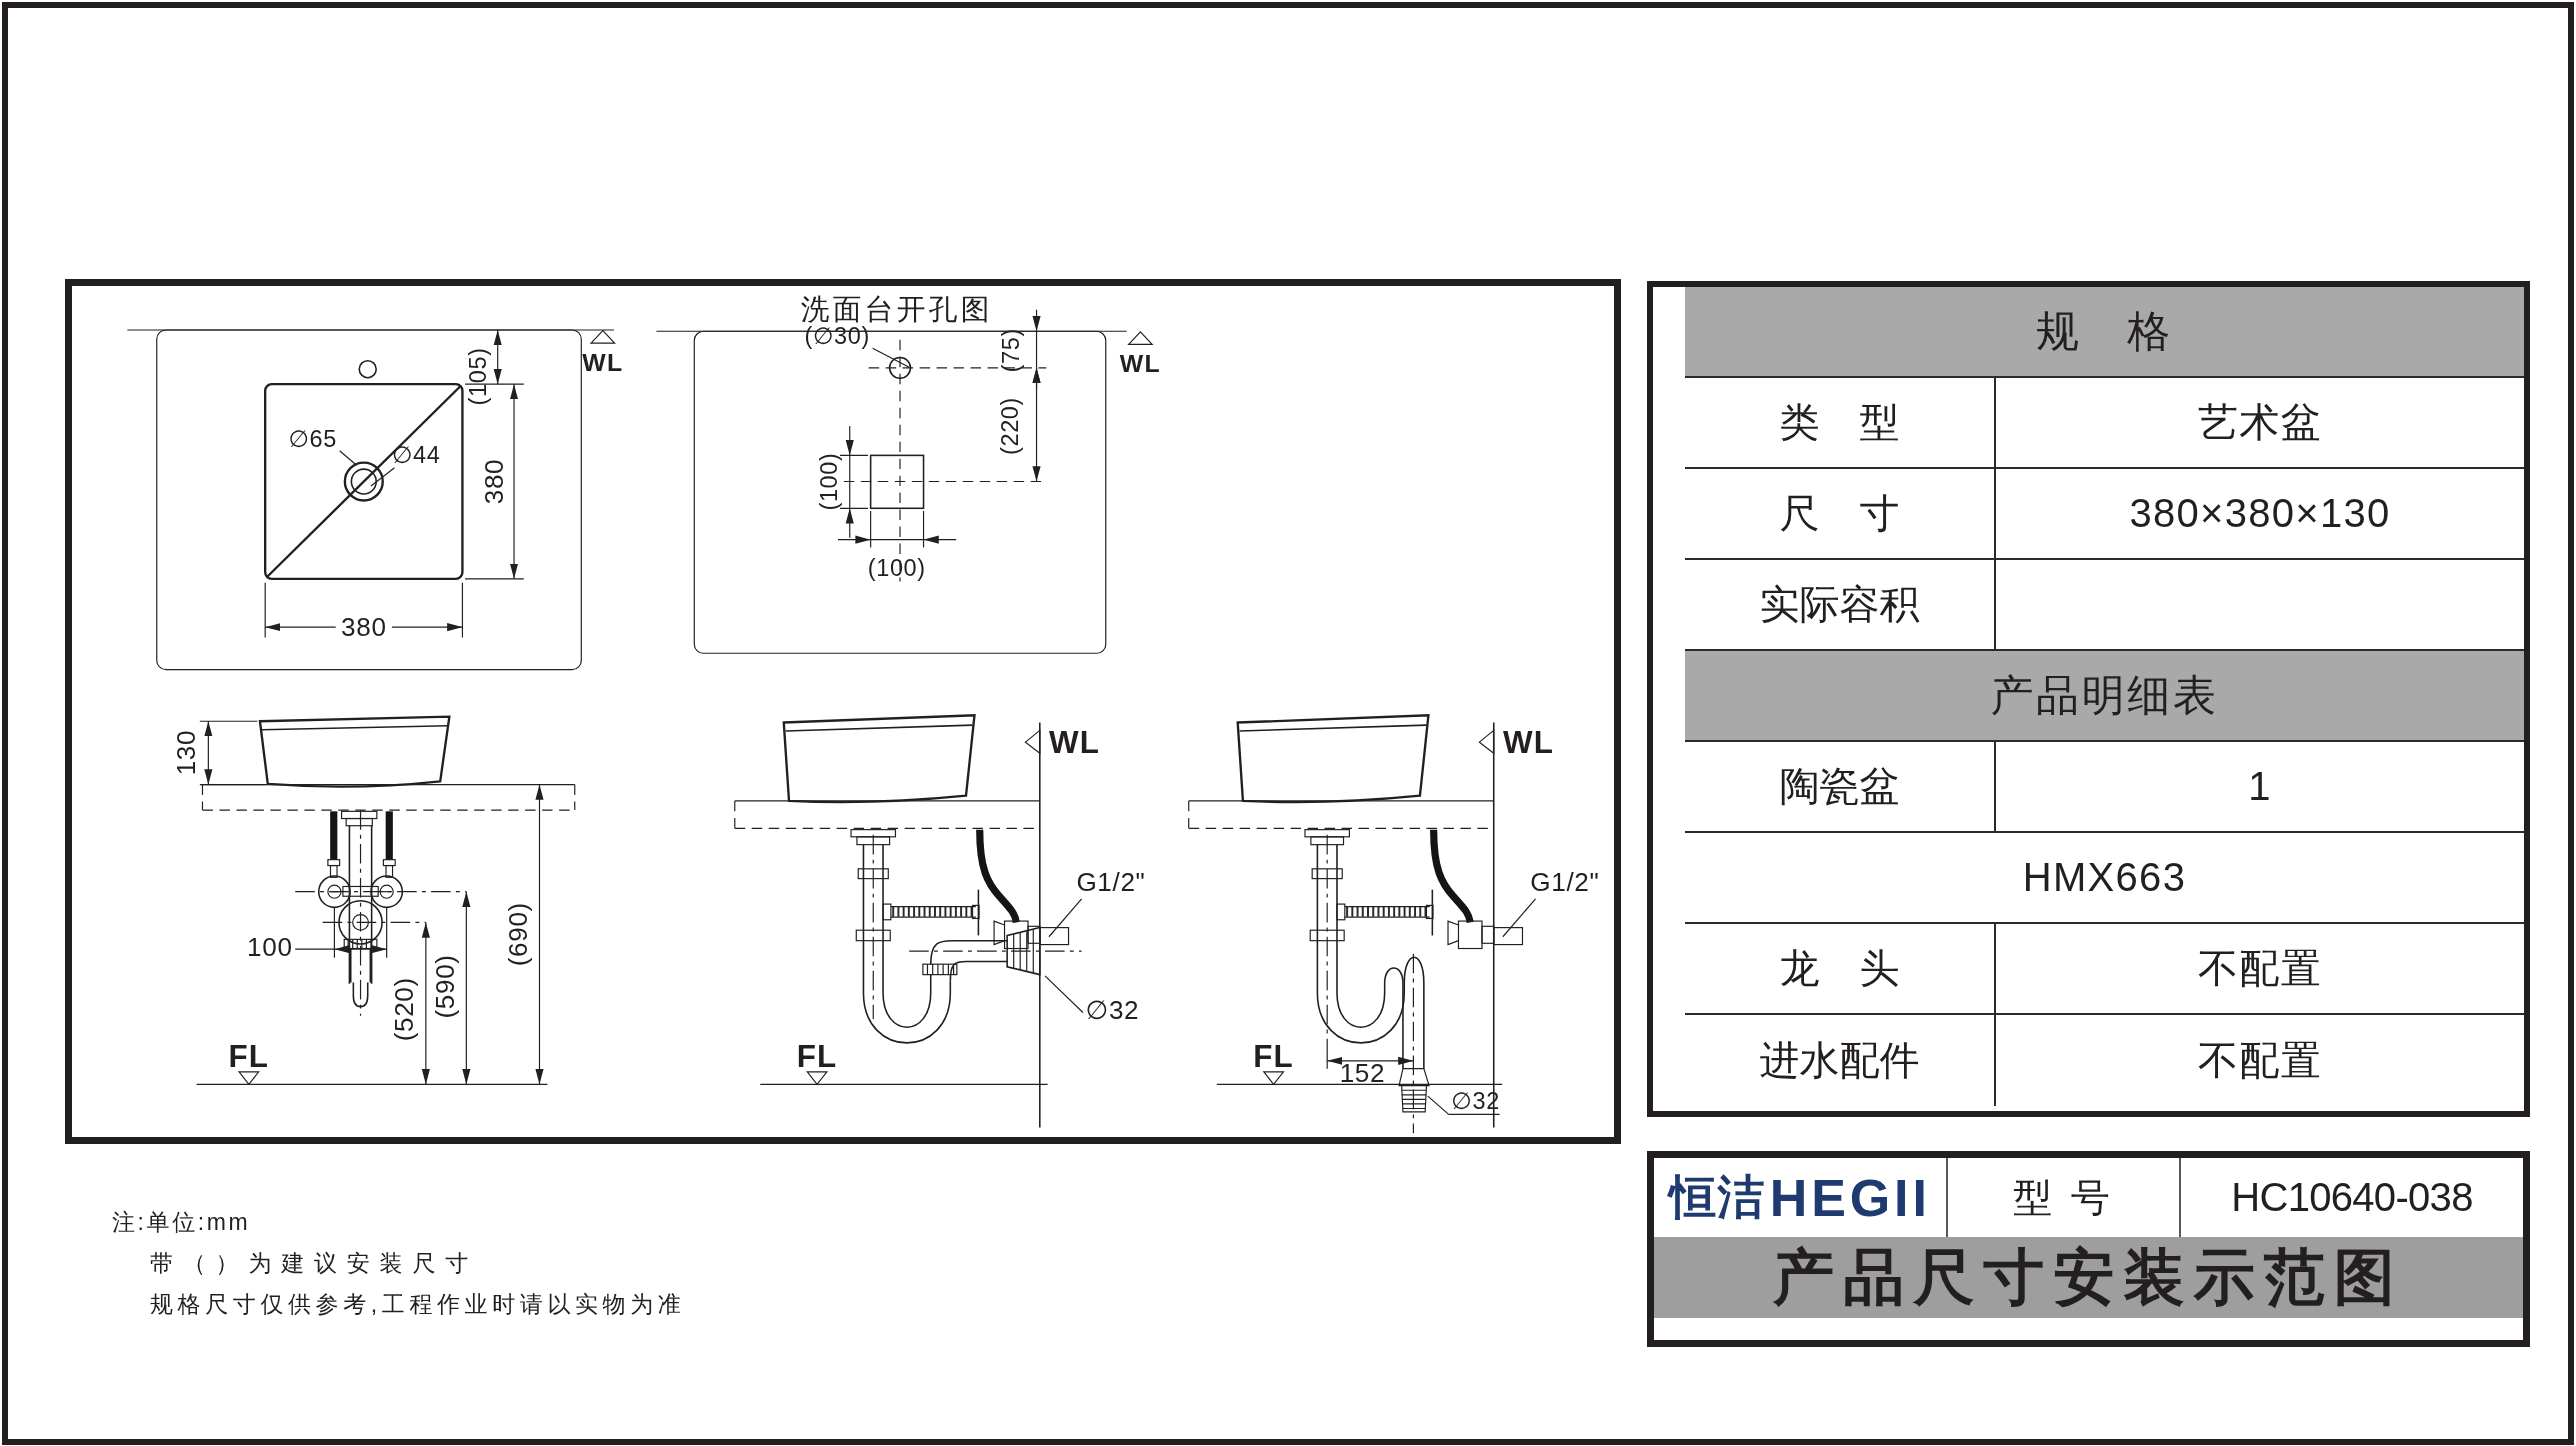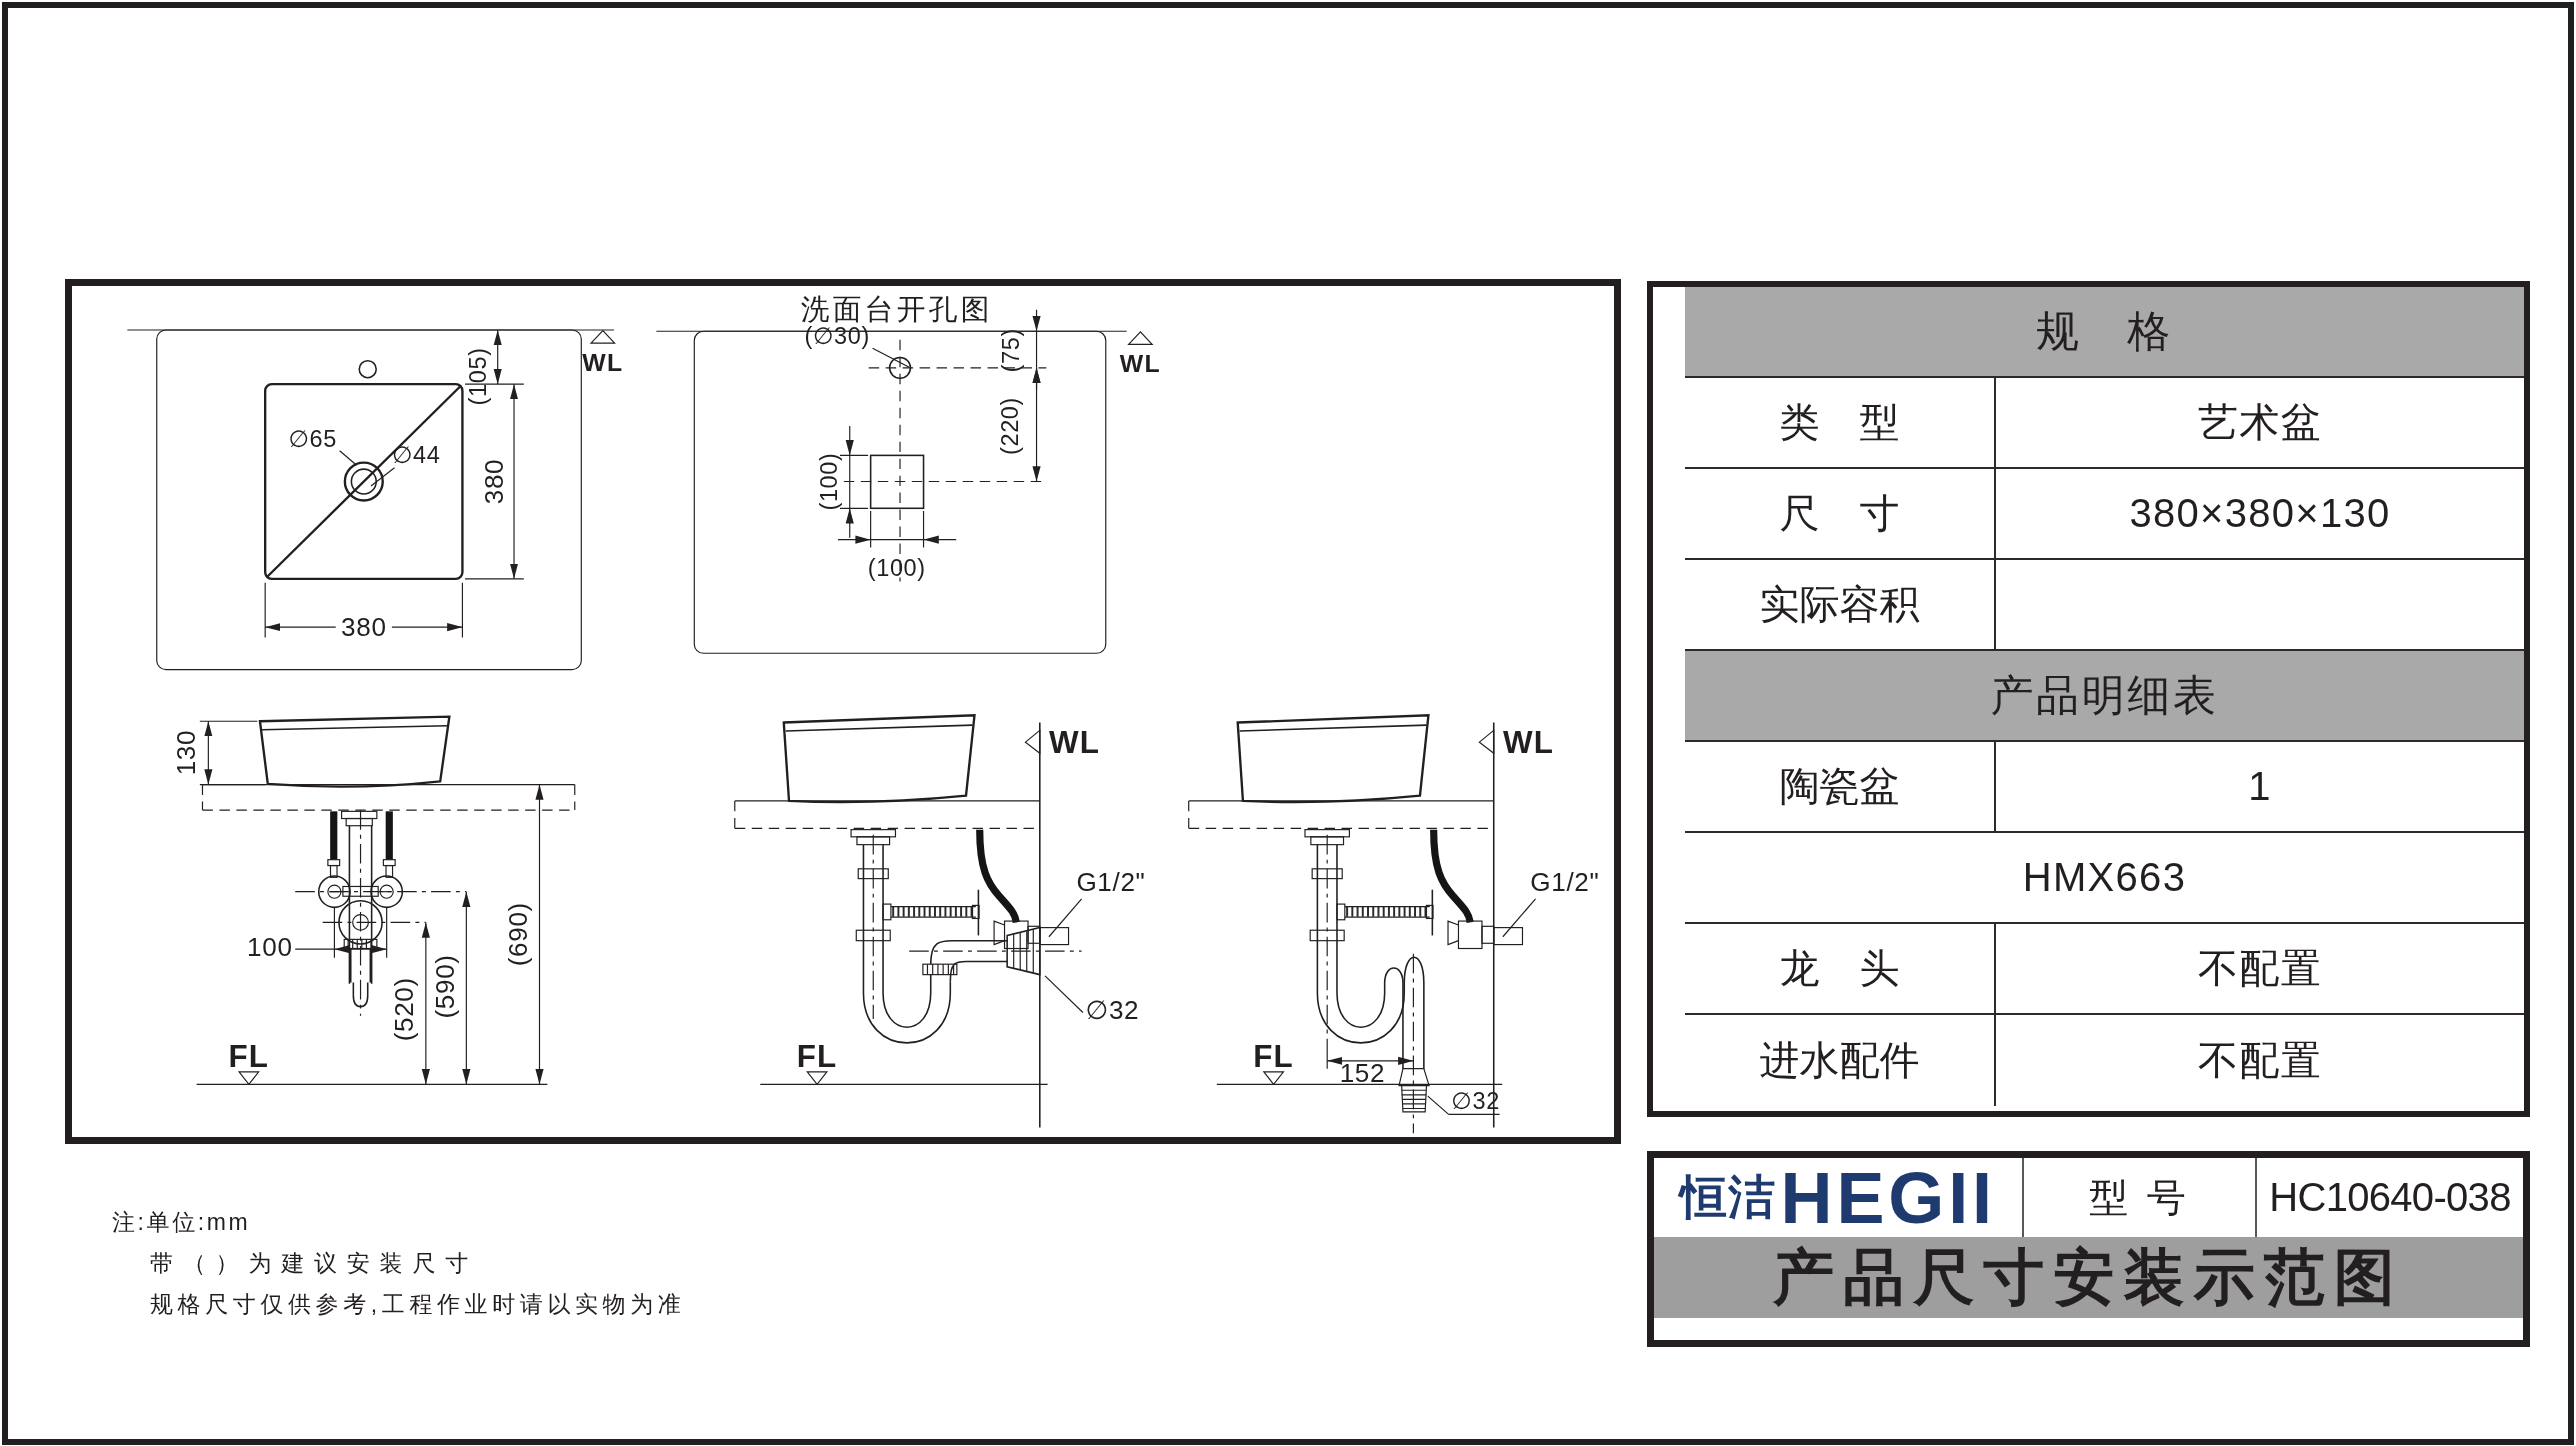--- a/index.html
+++ b/index.html
@@ -37,28 +37,28 @@
   .gray{background:#a9a9a9;align-items:center;justify-content:center;}
   .hdr{font-size:43px;letter-spacing:2.6px;}
   .c1{width:311px;border-right:2px solid #2e2a2b;box-sizing:border-box;display:flex;
       align-items:center;justify-content:center;font-size:40px;}
   .c2{flex:1;display:flex;align-items:center;justify-content:center;font-size:40px;letter-spacing:1.3px;border-radius:19px;}
 
   
   .tblock{position:absolute;left:1647px;top:1151px;width:883px;height:196px;
           border:7.8px solid #231f20;box-sizing:border-box;background:#fff;}
   .trow1{display:flex;height:79px;box-sizing:border-box;}
-  .cell-logo{width:370px;border-right:2px solid #55585c;box-sizing:border-box;display:flex;
+  .cell-logo{width:294px;border-right:2px solid #55585c;box-sizing:border-box;display:flex;
              align-items:center;justify-content:center;gap:3.9px;}
   .cell-mlabel{width:233px;border-right:2px solid #55585c;box-sizing:border-box;display:flex;
                align-items:center;justify-content:center;font-size:39px;letter-spacing:3.9px;}
   .cell-mvalue{flex:1;display:flex;align-items:center;justify-content:center;
                font-size:40px;letter-spacing:-0.7px;}
   .cn{color:#1e3a6e;font-weight:700;font-size:47px;letter-spacing:1.3px;}
-  .en{color:#1e3a6e;font-weight:700;font-size:72px;letter-spacing:3.9px;}
+  .en{color:#1e3a6e;font-weight:700;font-size:52px;letter-spacing:3.9px;}
   .banner{height:81px;background:#9e9e9e;display:flex;align-items:center;justify-content:center;
           font-size:61px;font-weight:700;letter-spacing:9.1px;}
 
   
   .note{position:absolute;font-size:23px;white-space:nowrap;}
   .n1{left:112px;top:1207px;letter-spacing:2.6px;}
   .n2{left:150px;top:1248px;letter-spacing:9.8px;}
   .n3{left:150px;top:1289px;letter-spacing:4.6px;}
 </style>
 </head>

